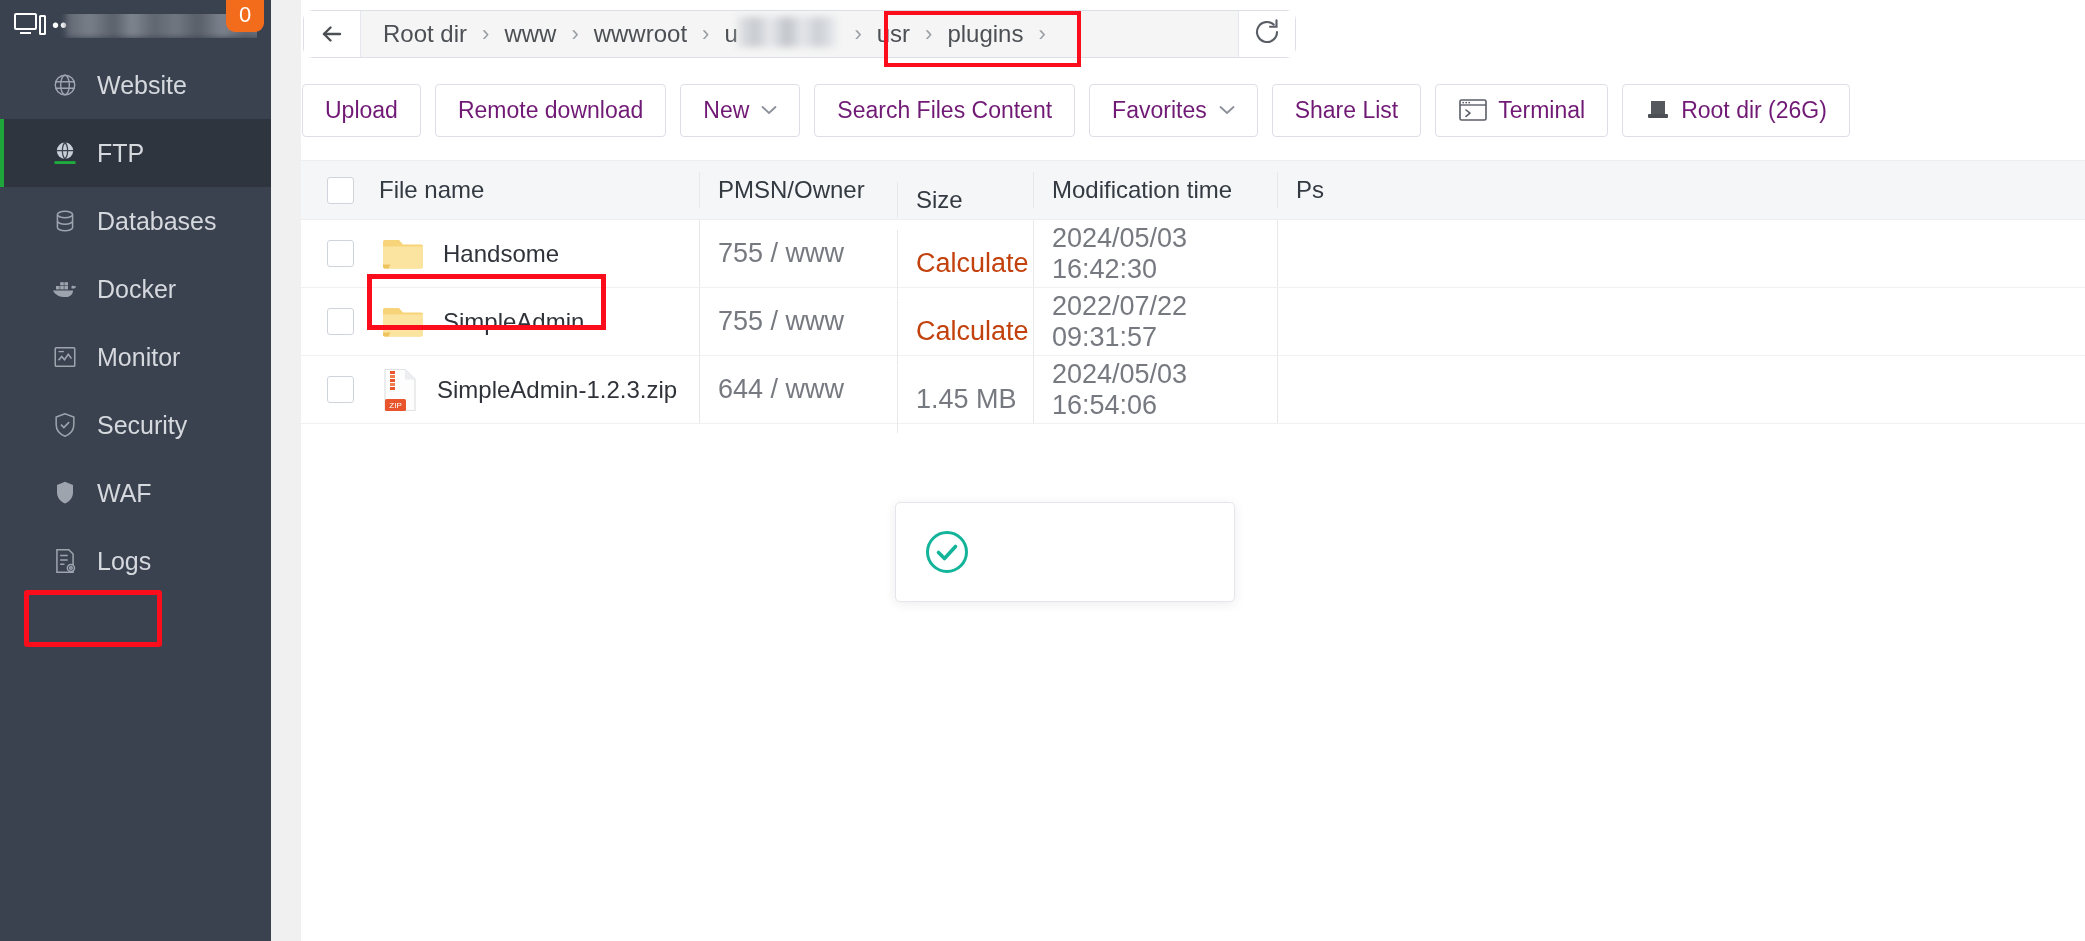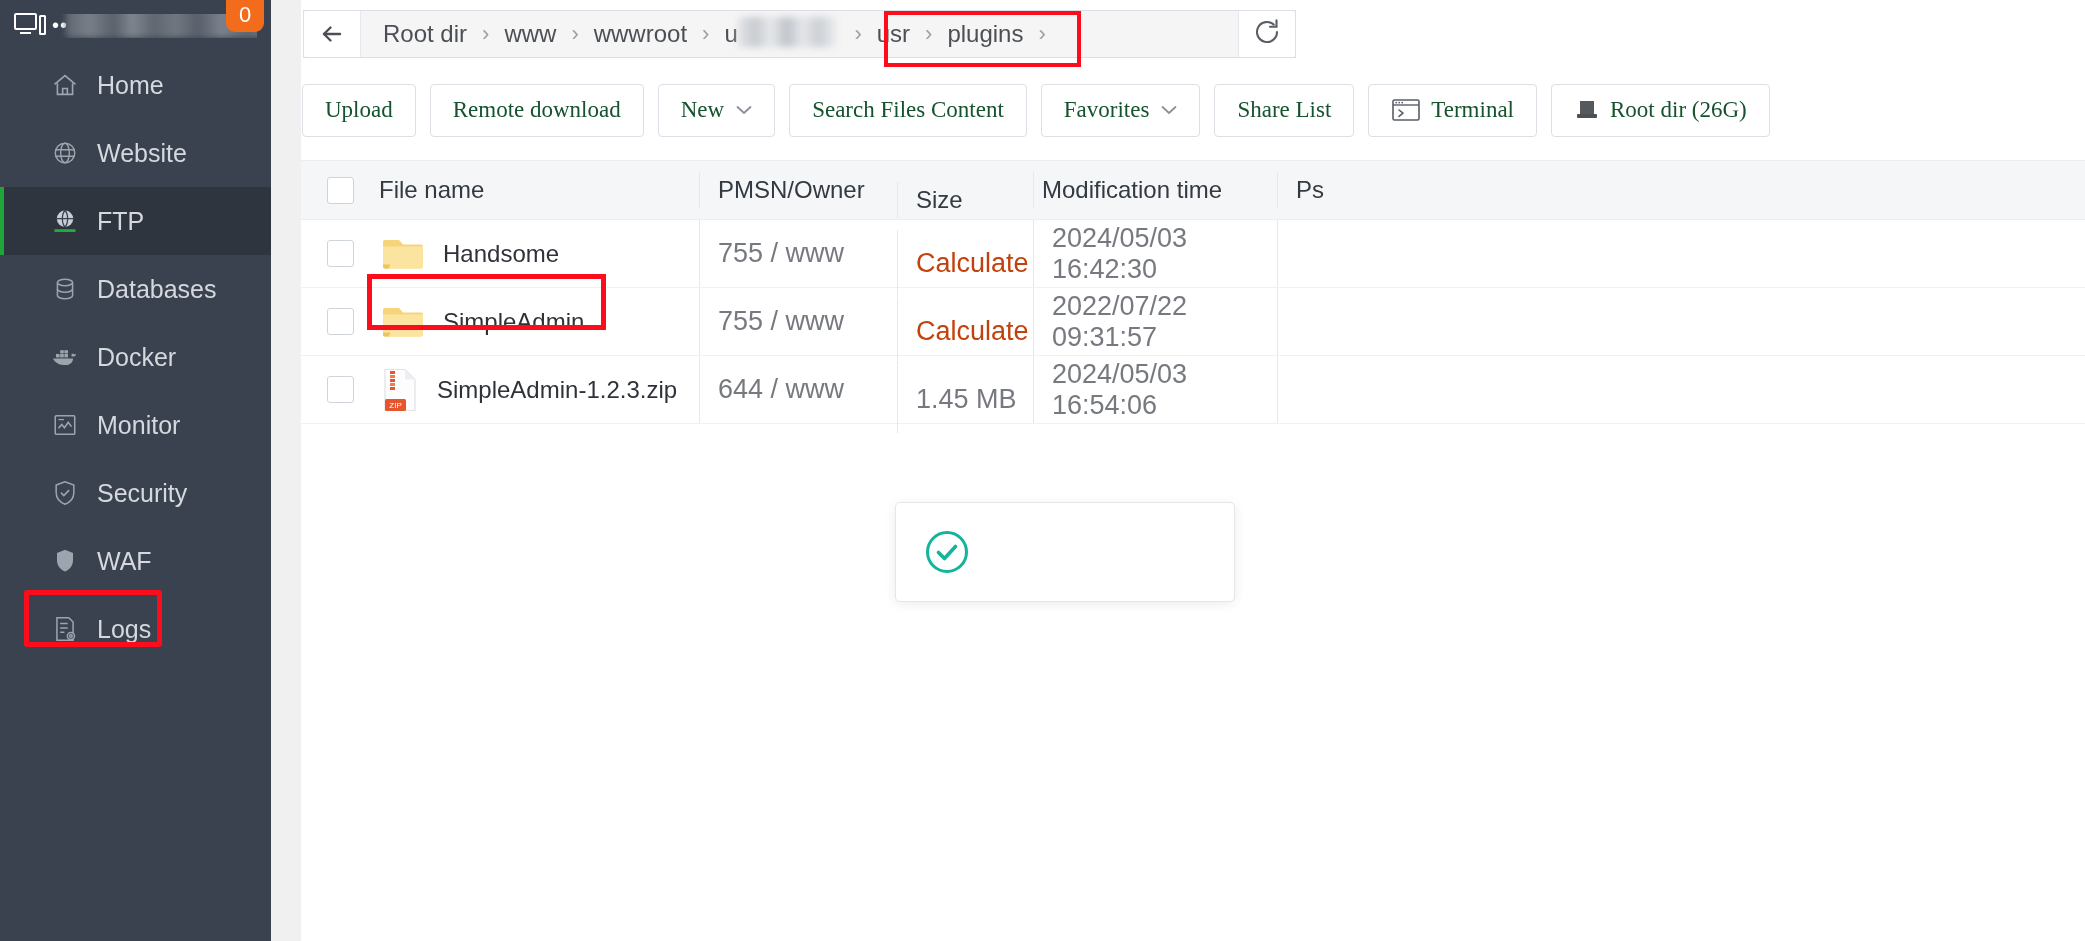--- a/index.html
+++ b/index.html
@@ -174,21 +174,21 @@
     display: flex;
     align-items: center;
     height: 60px;
   }
   .crumb-box {
     margin-left: 2px;
     height: 48px;
     display: flex;
     align-items: stretch;
     border: 1px solid #dcdfe6;
-    border-radius: 0;
+    border-radius: 10px;
     background: #f5f5f5;
     width: 993px;
   }
   .crumb-back {
     width: 57px;
     background: #ffffff;
     border-right: 1px solid #e4e7ed;
     display: flex;
     align-items: center;
     justify-content: center;
@@ -267,29 +267,29 @@
     align-items: center;
     gap: 14px;
     padding: 22px 0 0 1px;
     height: 78px;
   }
   .tbtn {
     height: 53px;
     border: 1px solid #dcdfe6;
     border-radius: 4px;
     background: #ffffff;
-    color: #14532d;
+    color: #701a75;
     font-size: 23px;
     display: flex;
     align-items: center;
     justify-content: center;
     padding: 0 22px;
     cursor: pointer;
     white-space: nowrap;
-    font-family: Liberation Serif, serif;
+    font-family: Liberation Sans, sans-serif;
     gap: 10px;
   }
   .tbtn .caret {
     font-size: 17px;
     color: #8a8f99;
     margin-left: 2px;
   }
   .tbtn .bico { display: flex; align-items: center; }
 
   
@@ -302,21 +302,21 @@
     display: flex;
     align-items: center;
     height: 60px;
     border-top: 1px solid #eceef0;
     border-bottom: 1px solid #eceef0;
   }
   .col-chk { width: 78px; display: flex; align-items: center; justify-content: center; flex: 0 0 78px;}
   .col-name { width: 320px; flex: 0 0 320px; }
   .col-pmsn { width: 198px; flex: 0 0 198px; border-left: 1px solid #e6e8ea; padding-left: 18px; height: 36px; display:flex; align-items:center;}
   .col-size { width: 136px; flex: 0 0 136px; border-left: 1px solid #e6e8ea; padding-left: 18px; height: 36px; display:flex; align-items:center;margin-top:20px;}
-  .col-mtime { width: 244px; flex: 0 0 244px; border-left: 1px solid #e6e8ea; padding-left: 8px; height: 36px; display:flex; align-items:center;}
+  .col-mtime { width: 244px; flex: 0 0 244px; border-left: 1px solid #e6e8ea; padding-left: 18px; height: 36px; display:flex; align-items:center;}
   .col-ps { width: 120px; flex: 0 0 120px; border-left: 1px solid #e6e8ea; padding-left: 18px; height: 36px; display:flex; align-items:center;}
   .thead .hcell {
     font-size: 24px;
     color: #333a42;
   }
   .chkbox {
     width: 27px; height: 27px;
     border: 1px solid #cfd4db;
     border-radius: 3px;
     background: #fff;
@@ -401,30 +401,20 @@
         <span class="txt">••</span>
         <span class="blur-cover"></span>
       </div>
       <div class="notify-badge">
         <span>0</span>
       </div>
     </div>
 
     <div class="nav">
 
-      <div class="nav-item">
-        <span class="ico">
-          <svg width="28" height="28" viewBox="0 0 24 24" fill="none" stroke="currentColor" stroke-width="1.4">
-            <path d="M3 11.5 12 4l9 7.5"></path>
-              <path d="M5.5 10.5V20h13v-9.5"></path>
-              <path d="M10 20v-5h4v5"></path>
-          </svg>
-        </span>
-        <span class="lbl">Home</span>
-      </div>
 
       <div class="nav-item">
         <span class="ico">
           <svg width="26" height="26" viewBox="0 0 24 24" fill="none" stroke="currentColor" stroke-width="1.3">
             <circle cx="12" cy="12" r="9"></circle>
               <ellipse cx="12" cy="12" rx="4" ry="9"></ellipse>
             <path d="M3 9h18M3 15h18"></path>
           </svg>
         </span>
         <span class="lbl">Website</span>

